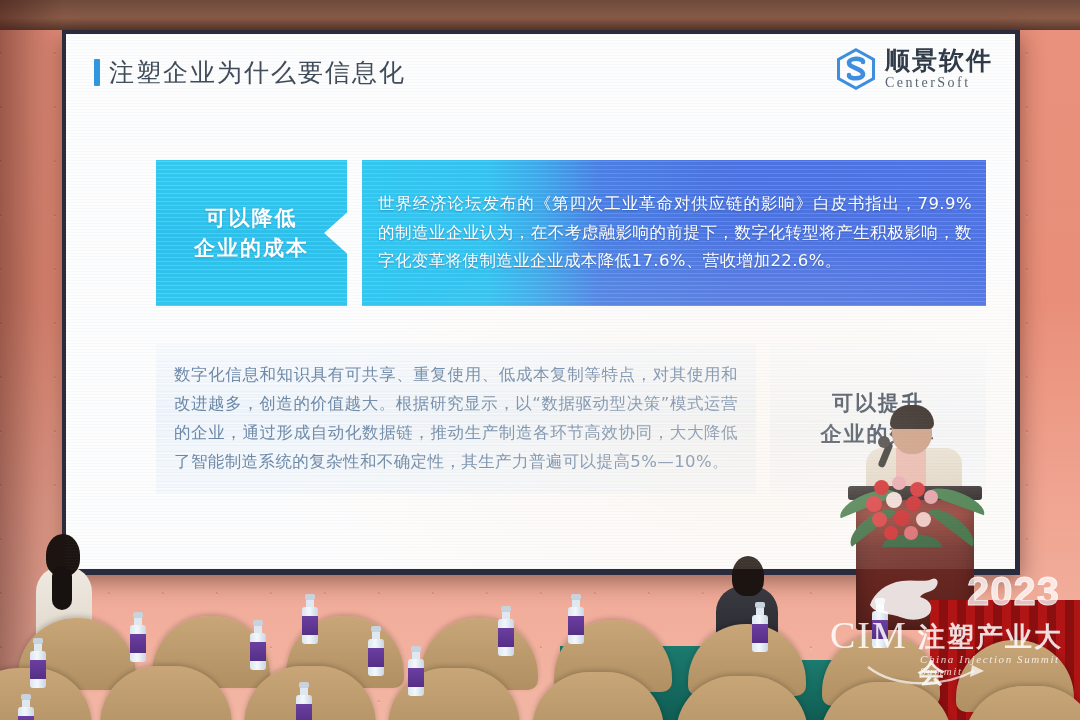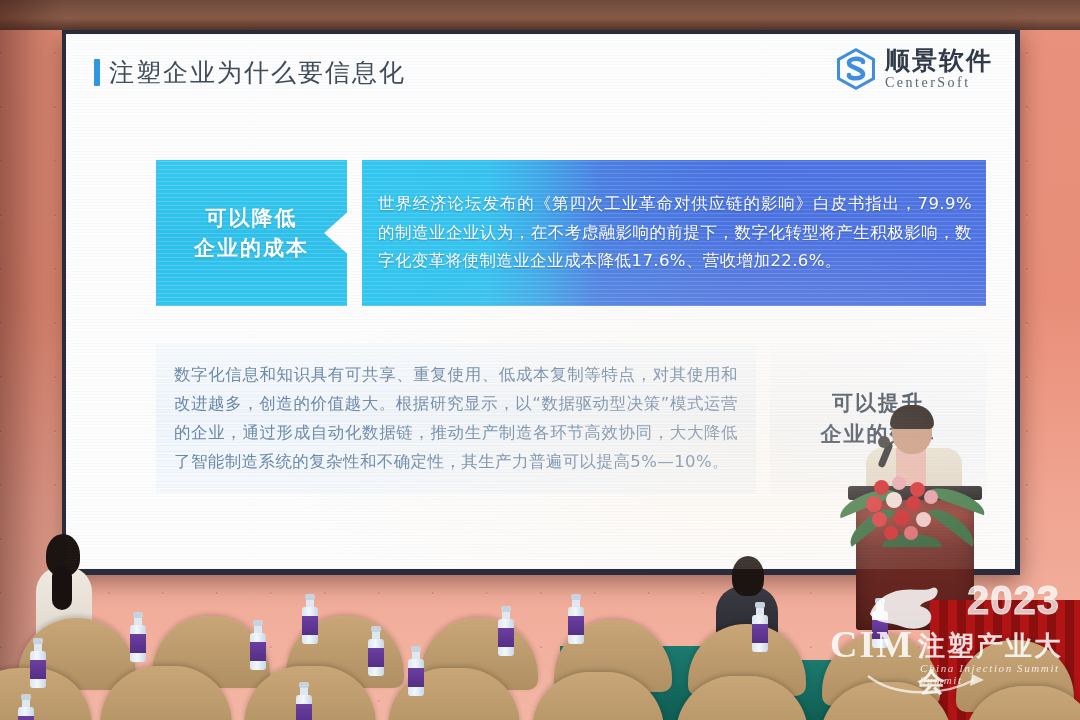--- a/index.html
+++ b/index.html
@@ -221,30 +221,30 @@
   }
   .person-head {
     position:absolute; width:34px; height:42px; background:#1b1410;
     border-radius:50% 50% 40% 40%;
   }
   .person-hair-tail {
     position:absolute; width:20px; height:44px; background:#171110; border-radius:10px;
   }
 
   
-  #watermark { position:absolute; right:14px; bottom:24px; width:240px; height:120px; z-index:35; opacity:.92; }
+  #watermark { position:absolute; right:14px; bottom:33px; width:240px; height:120px; z-index:35; opacity:.92; }
   .wm-year {
     position:absolute; right:6px; top:2px;
     font-size:40px; font-weight:bold; color:rgba(255,255,255,.80);
     letter-spacing:1px; font-family:"Liberation Sans",sans-serif;
     -webkit-text-stroke:1px rgba(255,255,255,.9);
   }
   .wm-cim {
     position:absolute; left:4px; top:46px;
-    font-size:38px; font-weight:bold; color:rgba(255,255,255,.92);
+    font-size:38px; font-weight:normal; color:rgba(255,255,255,.92);
     letter-spacing:2px; font-family:"Liberation Serif",serif;
   }
   .wm-cn {
     position:absolute; left:92px; top:52px;
     font-size:27px; font-weight:bold; color:rgba(255,255,255,.93);
     letter-spacing:2px; font-family:"DejaVu Sans","Liberation Sans",sans-serif;
   }
   .wm-en {
     position:absolute; left:94px; top:86px;
     font-size:11px; color:rgba(255,255,255,.85);

